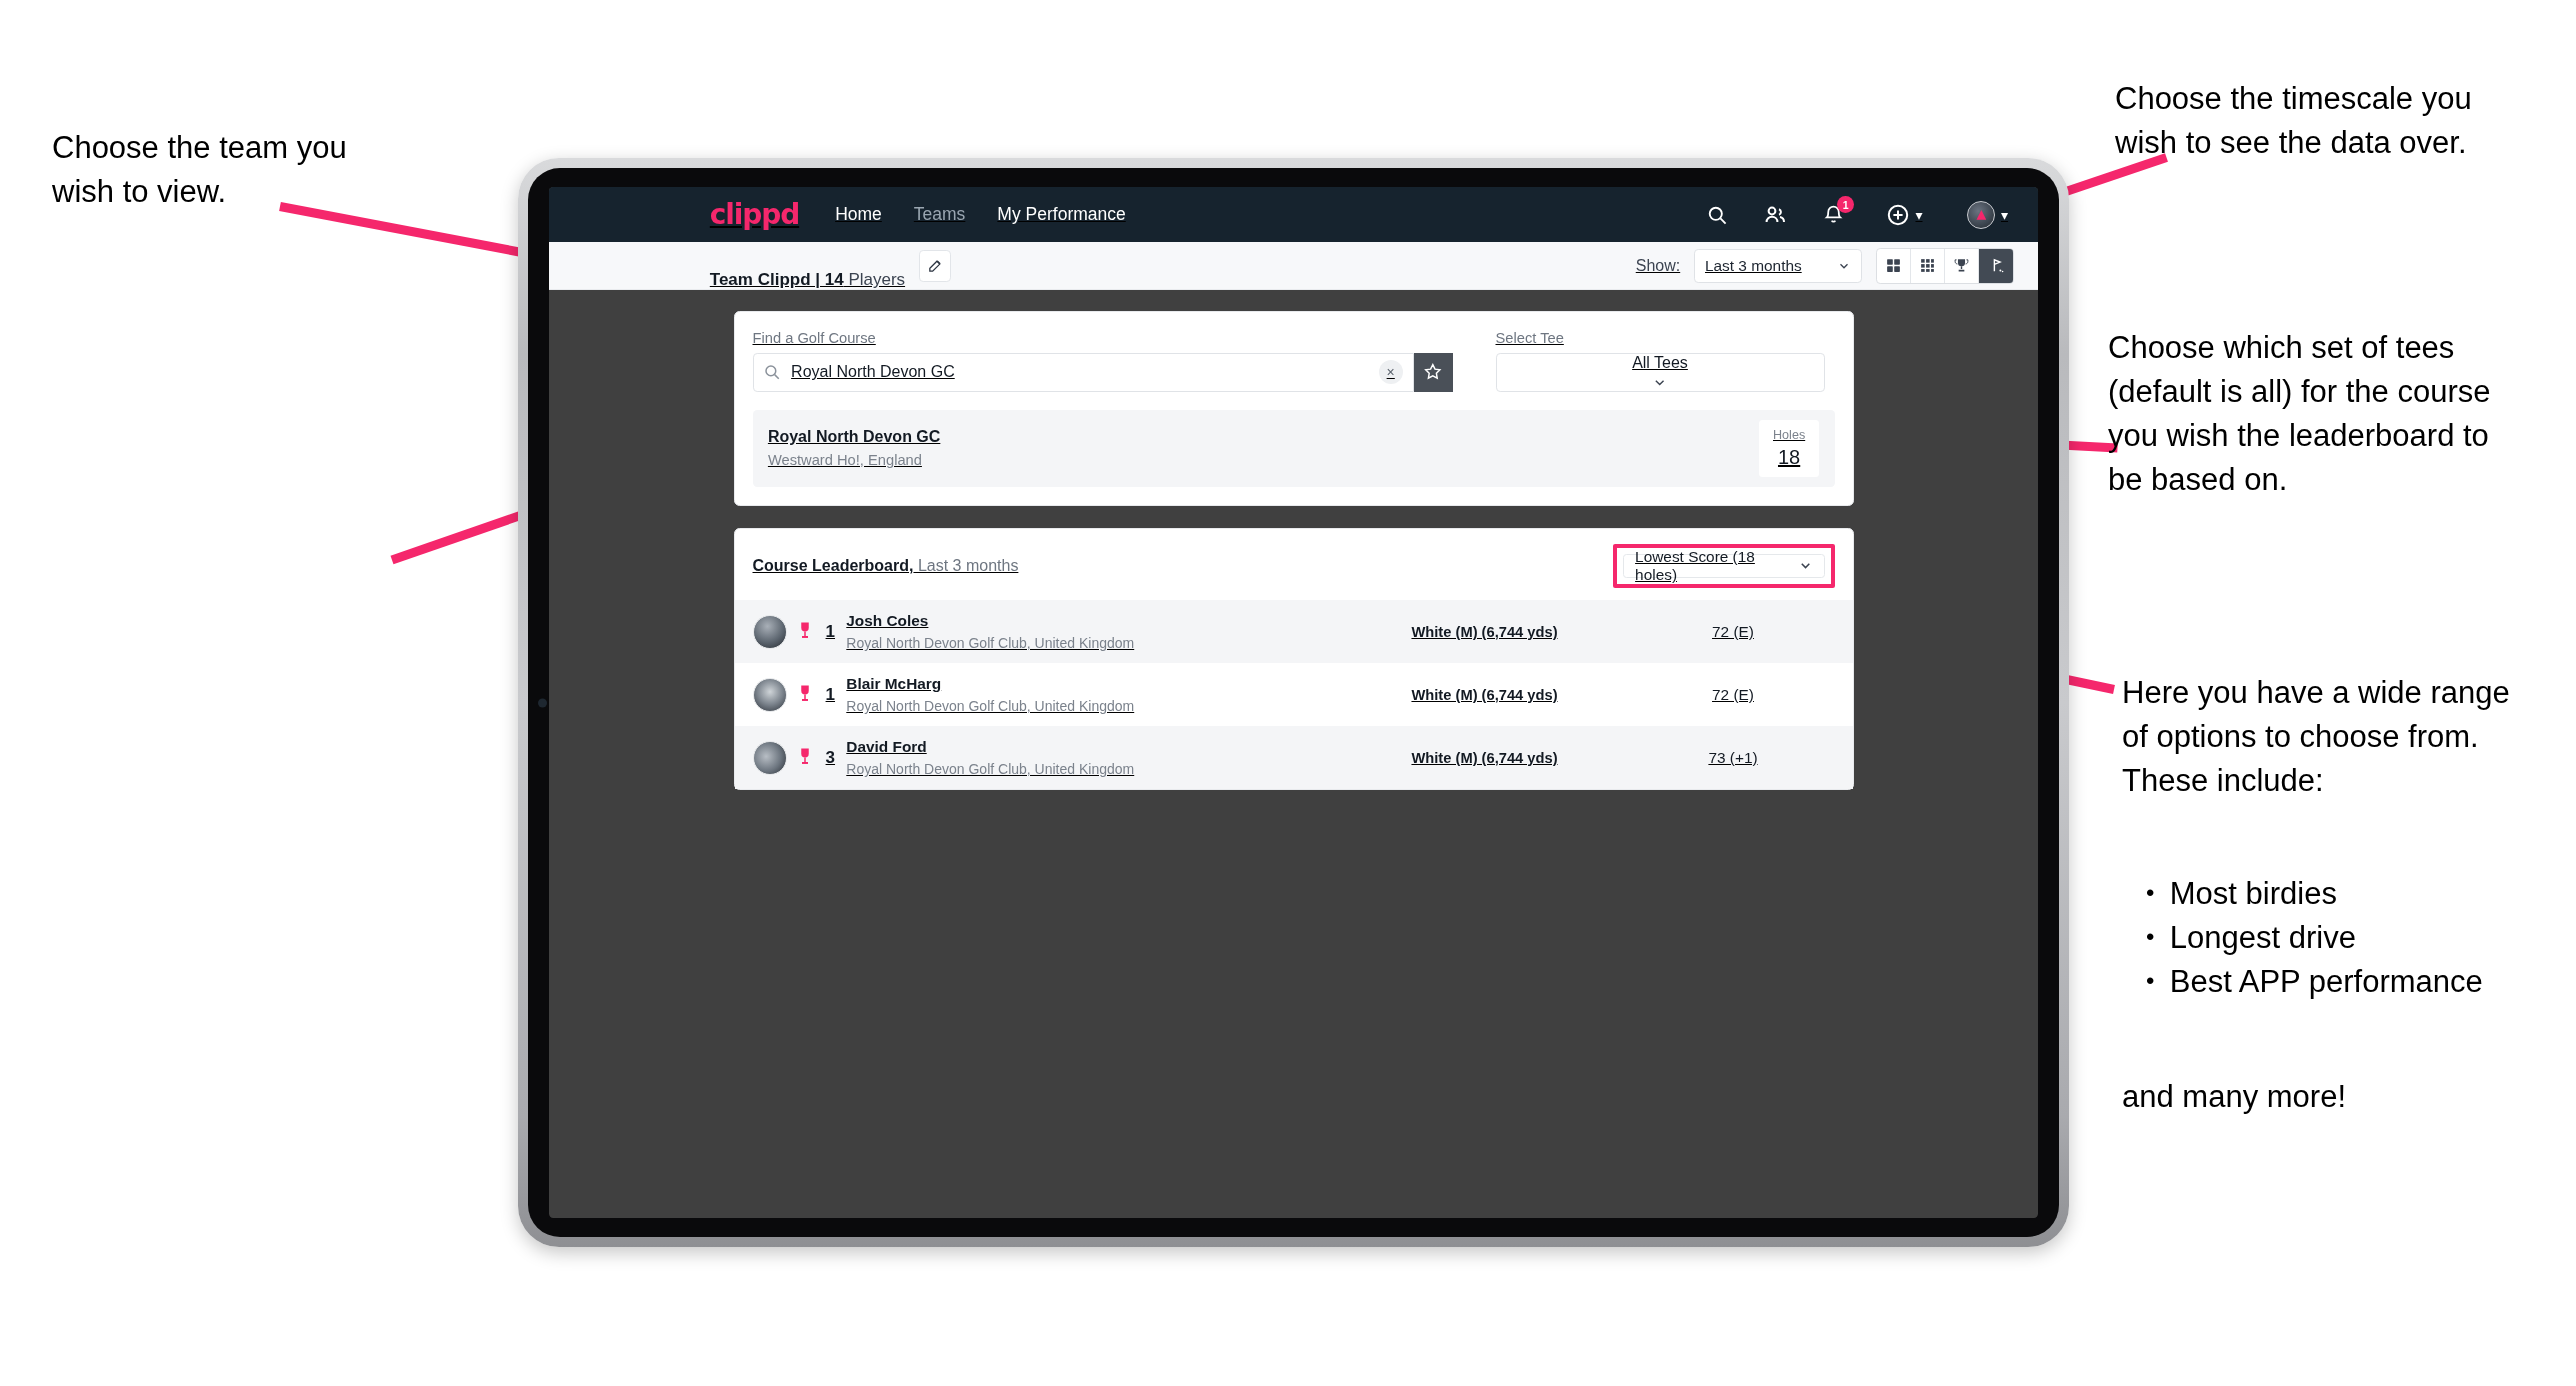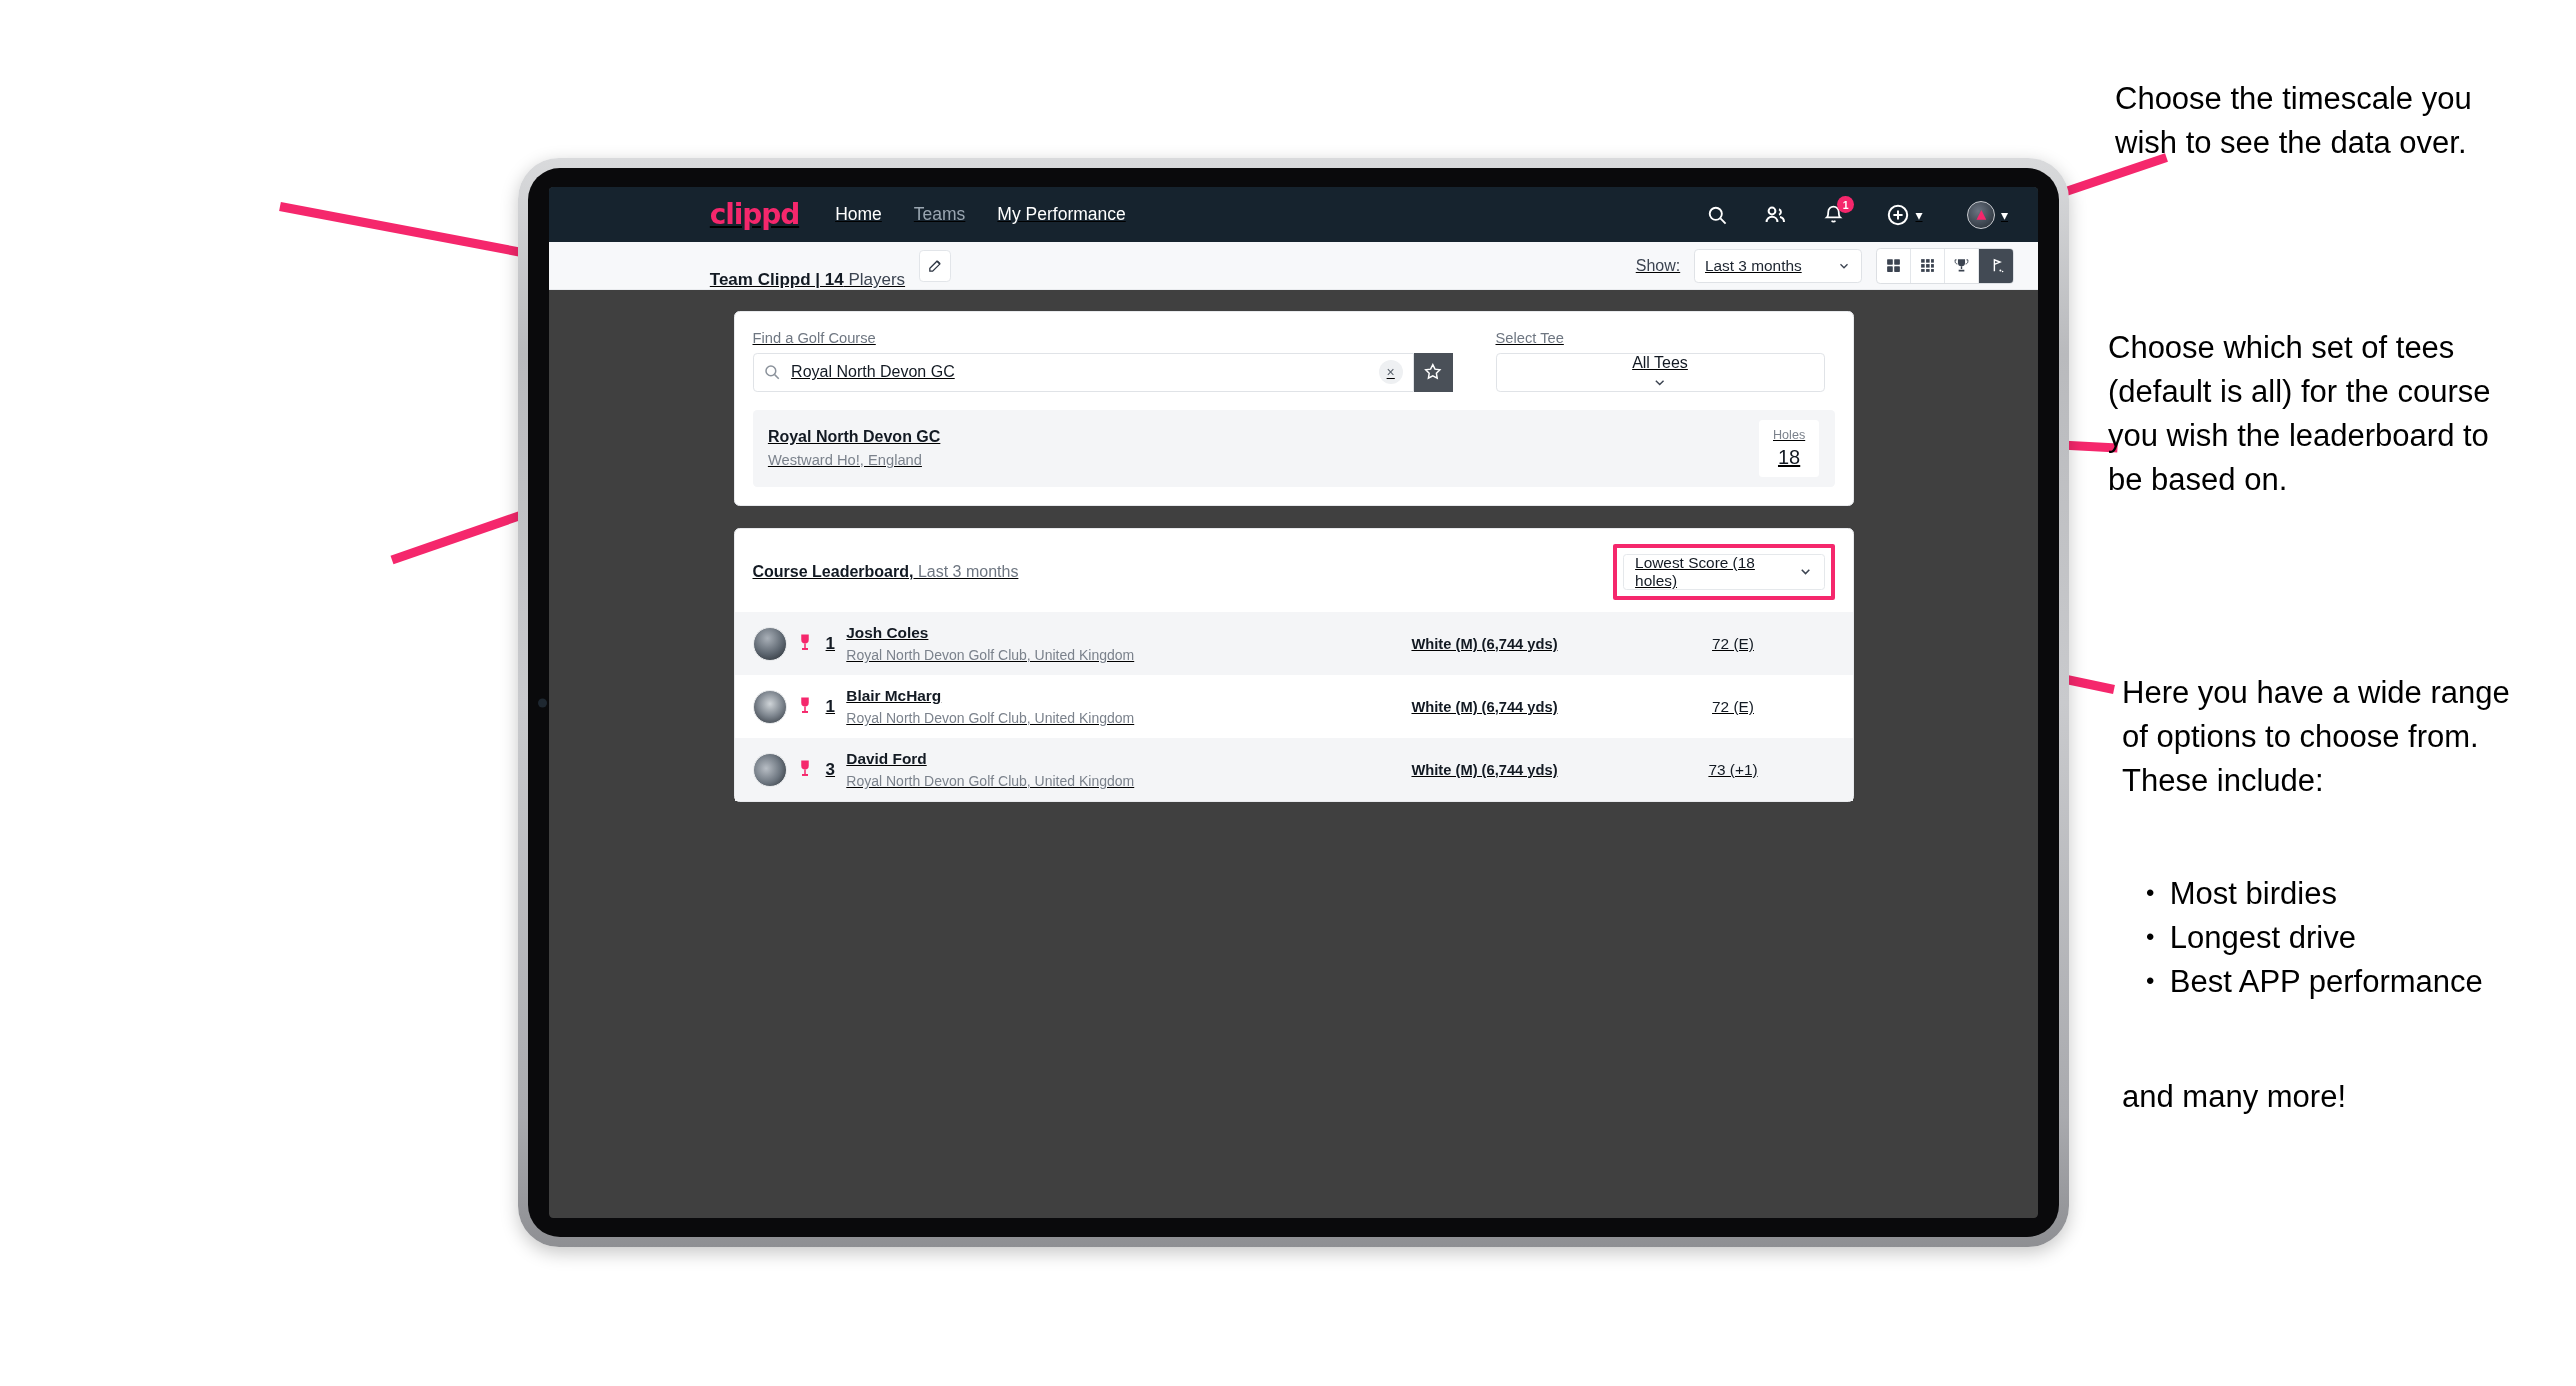--- a/index.html
+++ b/index.html
@@ -189,21 +189,21 @@
   
   .lb-card { margin-top: 22.4px; }
   .lb-head { display:flex; align-items:center; padding: 15.4px 18px 12.6px 18px; }
   .lb-title { font-size: 16px; color:#131a23; font-weight:700; }
   .lb-title span { font-weight: 400; color:#6e7681; }
   .metric-highlight {
     margin-left:auto; border: 4.2px solid #f5276c; border-radius: 2.1px;
     padding: 5.6px; background:#fff;
   }
   .metric-sel {
-    width: 202px; height: 36px; border:0.7px solid #e5e8eb; border-radius: 3.5px;
+    width: 202px; height: 24px; border:0.7px solid #e5e8eb; border-radius: 3.5px;
     display:flex; align-items:center; justify-content:space-between;
     padding: 0 11.2px; font-size: 15.4px; color:#131a23; background: #fff;
   }
   .lb-colhead {
     display:flex; align-items:center; border-top: 0.7px solid #eceef1;
     padding: 11.2px 18px; font-size: 13.3px; color:#5b636d; letter-spacing: 0.4px;
   }
   .c-player { flex: 1 1 auto; }
   .c-tee { width: 294px; text-align:center; }
   .c-score { width: 203px; text-align:center; }
@@ -237,20 +237,22 @@
         <path d="M0,0 L7,3.5 L0,7 L2,3.5 Z" fill="#f5276c"></path>
       </marker>
     </defs>
     <path d="M400,295 L1085,425" stroke="#f5276c" stroke-width="13" fill="none" marker-end="url(#ah)"></path>
     <path d="M3095,225 L2370,470" stroke="#f5276c" stroke-width="13" fill="none" marker-end="url(#ah)"></path>
     <path d="M3025,640 L2640,620" stroke="#f5276c" stroke-width="13" fill="none" marker-end="url(#ah)"></path>
     <path d="M560,800 L1065,625" stroke="#f5276c" stroke-width="13" fill="none" marker-end="url(#ah)"></path>
     <path d="M3020,985 L2640,905" stroke="#f5276c" stroke-width="13" fill="none" marker-end="url(#ah)"></path>
   </svg>
 
+  <div class="anno" style="left:52px; top:126px; width:392px;">Choose the team you
+wish to view.</div>
 
   <div class="anno" style="left:2108px; top:326px; width:462px;">Choose which set of tees
 (default is all) for the course
 you wish the leaderboard to
 be based on.</div>
 
   <div class="anno" style="left:2115px; top:77px; width:434px;">Choose the timescale you
 wish to see the data over.</div>
 
 

